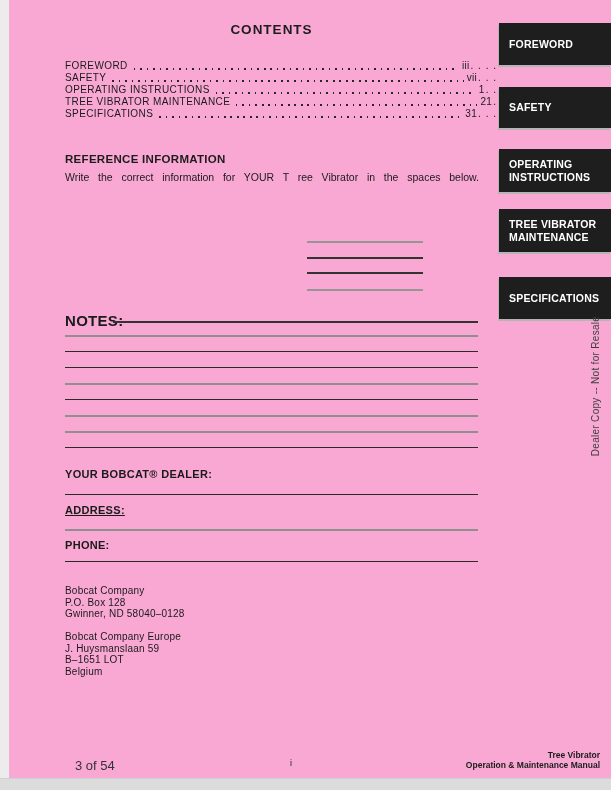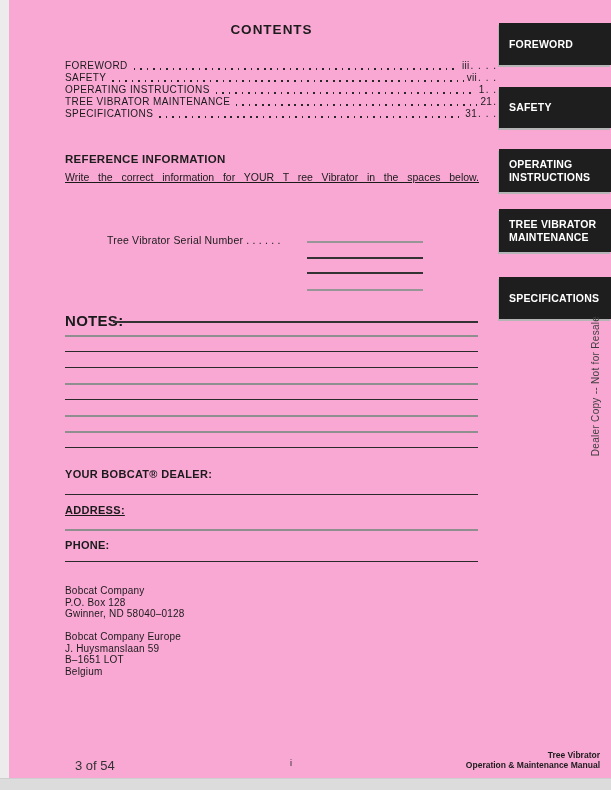--- a/index.html
+++ b/index.html
@@ -34,21 +34,21 @@
   .tab2{top:87px;height:41px;}
   .tab3{top:149px;height:43px;}
   .tab4{top:209px;height:43px;}
   .tab5{top:277px;height:42px;}
 
   .ref-title{
     position:absolute;left:65px;top:153px;width:413px;margin:0;
     text-align:left;font-size:11.5px;font-weight:bold;letter-spacing:.3px;color:#1c1c1c;
   }
   .ref-body{position:absolute;left:65px;top:171px;width:414px;font-size:10.5px;line-height:13px;}
-  .ref-line1{text-align:justify;text-align-last:justify;text-decoration:underline;}
+  .ref-line1{text-align:justify;text-align-last:justify;}
 
   .serial-label{position:absolute;left:107px;top:234px;font-size:10.5px;letter-spacing:.2px;}
   .ln{position:absolute;}
   .ln-gray{height:2px;background:#969696;}
   .ln-dark{height:1.5px;background:#333333;}
   .s-ln{left:307px;width:116px;}
 
   .notes-label{position:absolute;left:65px;top:312px;font-size:15px;font-weight:bold;letter-spacing:.3px;}
   .rule{position:absolute;left:65px;width:413px;}
   .rule-thin{height:1.3px;background:#2a2a2a;}
@@ -119,21 +119,20 @@
 INSTRUCTIONS</div>
   <div class="tab tab4">TREE VIBRATOR
 MAINTENANCE</div>
   <div class="tab tab5">SPECIFICATIONS</div>
 
   <h2 class="ref-title">REFERENCE INFORMATION</h2>
   <div class="ref-body">
     <div class="ref-line1">Write the correct information for YOUR T ree Vibrator in the spaces below.</div>
   </div>
 
-  <div class="serial-label">Tree Vibrator Serial Number . . . . . .</div>
   <div class="ln s-ln ln-gray" style="top:241px;"></div>
   <div class="ln s-ln ln-dark" style="top:257px;"></div>
   <div class="ln s-ln ln-dark" style="top:272px;"></div>
   <div class="ln s-ln ln-gray" style="top:289px;"></div>
 
   <div class="notes-label">NOTES:</div>
   <div class="ln ln-dark" style="left:113px;width:365px;top:321px;"></div>
   <div class="rule rule-thick" style="top:335px;"></div>
   <div class="rule rule-thin" style="top:351px;"></div>
   <div class="rule rule-thin" style="top:367px;"></div>

